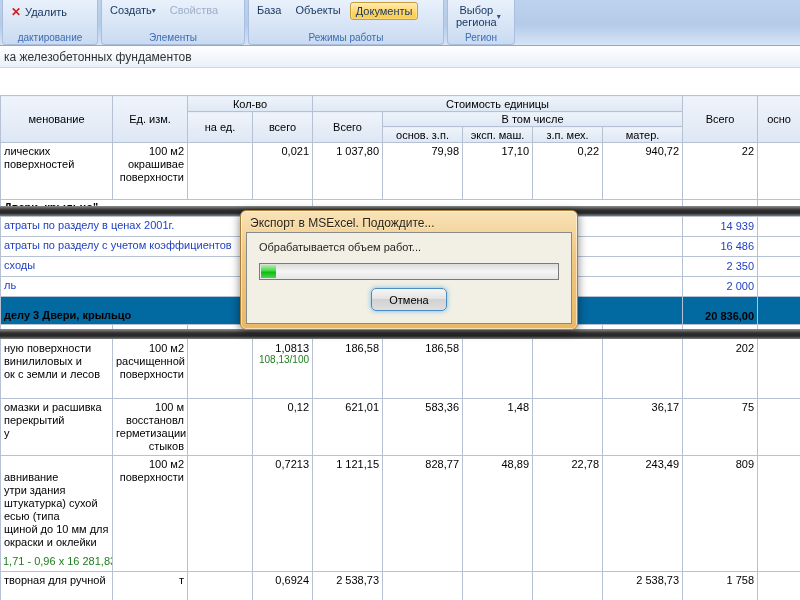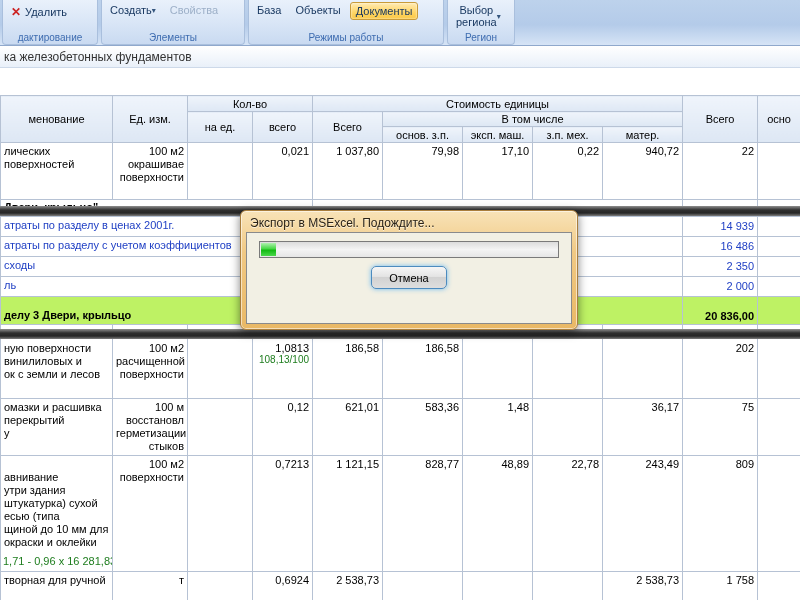--- a/index.html
+++ b/index.html
@@ -40,21 +40,21 @@
   .grid th { background:linear-gradient(#eff4fb,#dde7f4); font-weight:normal;
              text-align:center; vertical-align:middle; padding:1px 2px; }
   .grid td { background:#fff; vertical-align:top; padding:2px 3px; }
   .hA th { height:16px; } .hB th { height:14px; } .hC th { height:16px; }
   .num { text-align:right; }
   .name { text-align:left; line-height:13px; }
   .unit { text-align:right; line-height:13px; }
   tr.h57 td { height:57px; }
   tr.section-row td { height:17px; font-weight:bold; vertical-align:middle; padding-top:0; }
   tr.link td { height:20px; vertical-align:middle; padding-top:0; color:#1f3fc4; }
-  tr.total-row td { height:22px; background:#bef264; font-weight:bold; vertical-align:middle; padding-top:12px;margin-left:48px; }
+  tr.total-row td { height:22px; background:#0369a1; font-weight:bold; vertical-align:middle; padding-top:12px;margin-left:48px; }
   tr.r8 td { height:74px; padding-top:17px; }
   tr.r9 td { height:55px; }
   tr.r10 td { height:116px; }
   tr.r11 td { height:38px; }
   .qty-note { color:#1e7d1e; font-size:10px; text-align:right; line-height:12px; }
   td.rel { position:relative; }
   .formula { position:absolute; left:2px; bottom:3px; color:#1e7d1e; white-space:nowrap; }
 
   
   .band { position:absolute; left:0; width:800px; height:10px; z-index:5;
@@ -311,20 +311,21 @@
     </tr>
   </tbody>
     </table>
 
   <div class="band band-top"></div>
   <div class="band band-bottom"></div>
 
   <div class="dialog">
     <div class="dlg-title">Экспорт в MSExcel. Подождите...</div>
     <div class="dlg-body">
+      <div class="dlg-message">Обрабатывается объем работ...</div>
       <div class="progress">
         <div class="progress-fill" style="width: 5%;"></div>
       </div>
       <button class="dlg-cancel">Отмена</button>
     </div>
   </div>
 
 </div>
 
 </body></html>

